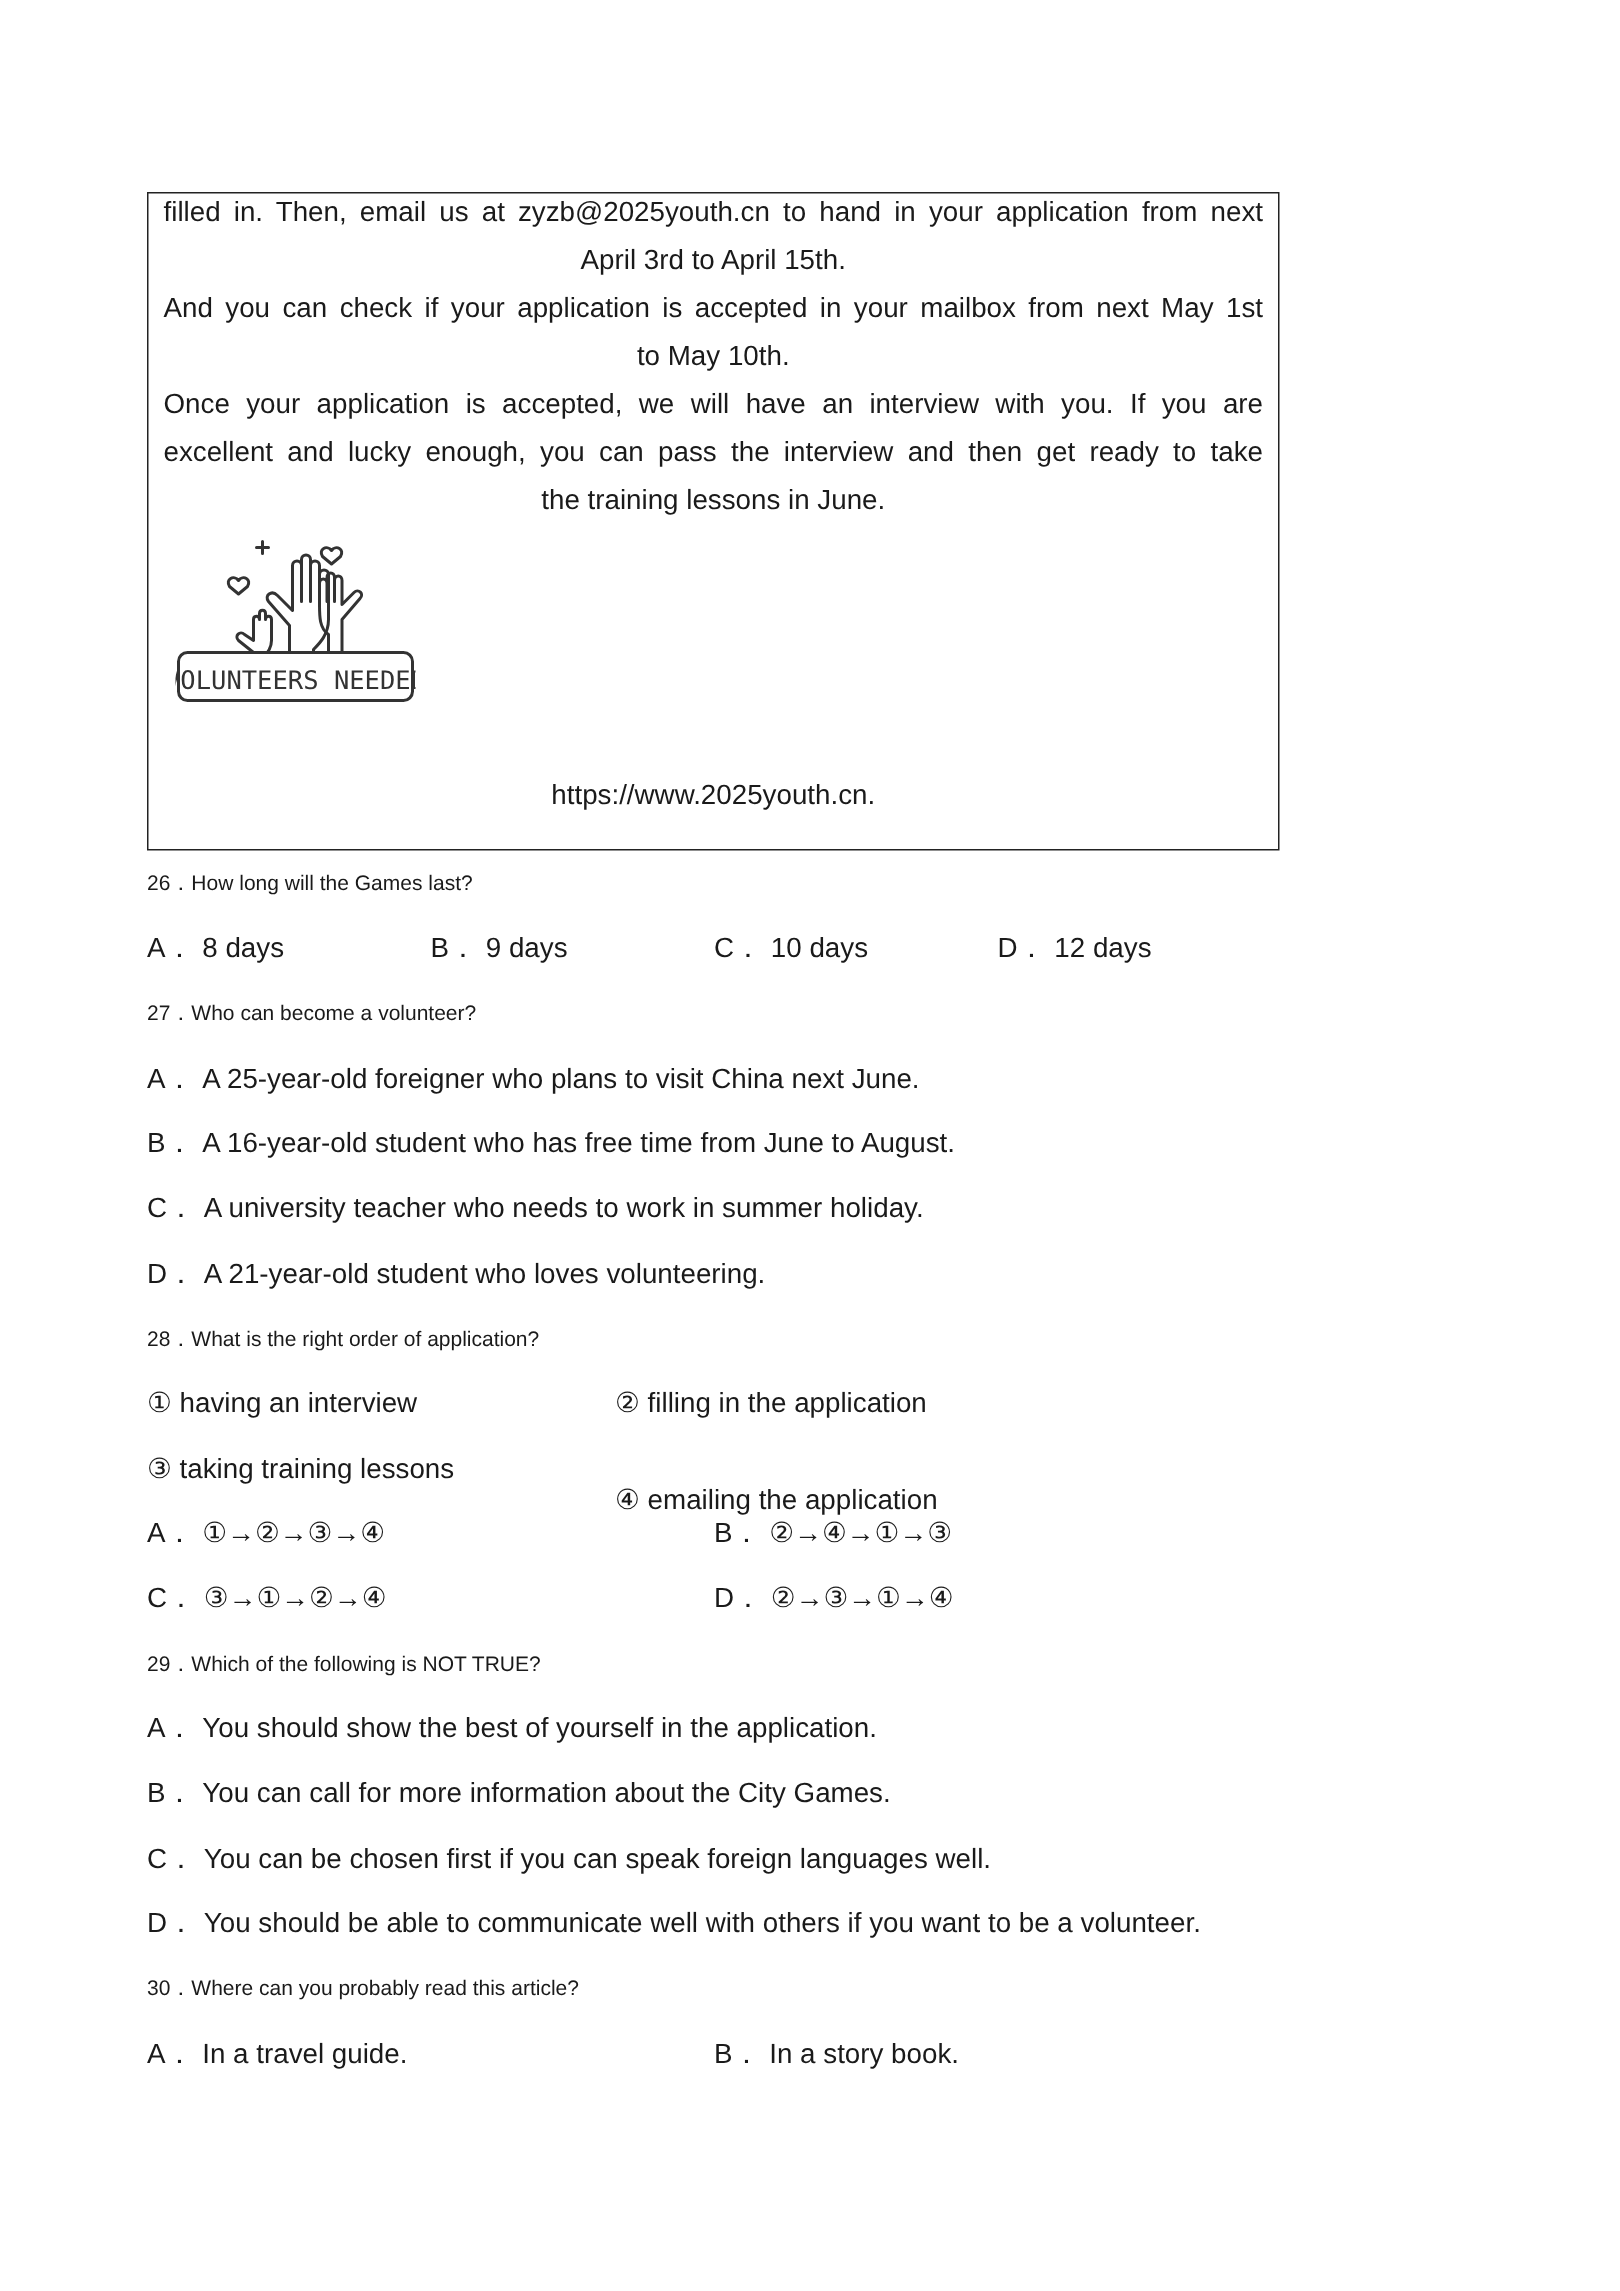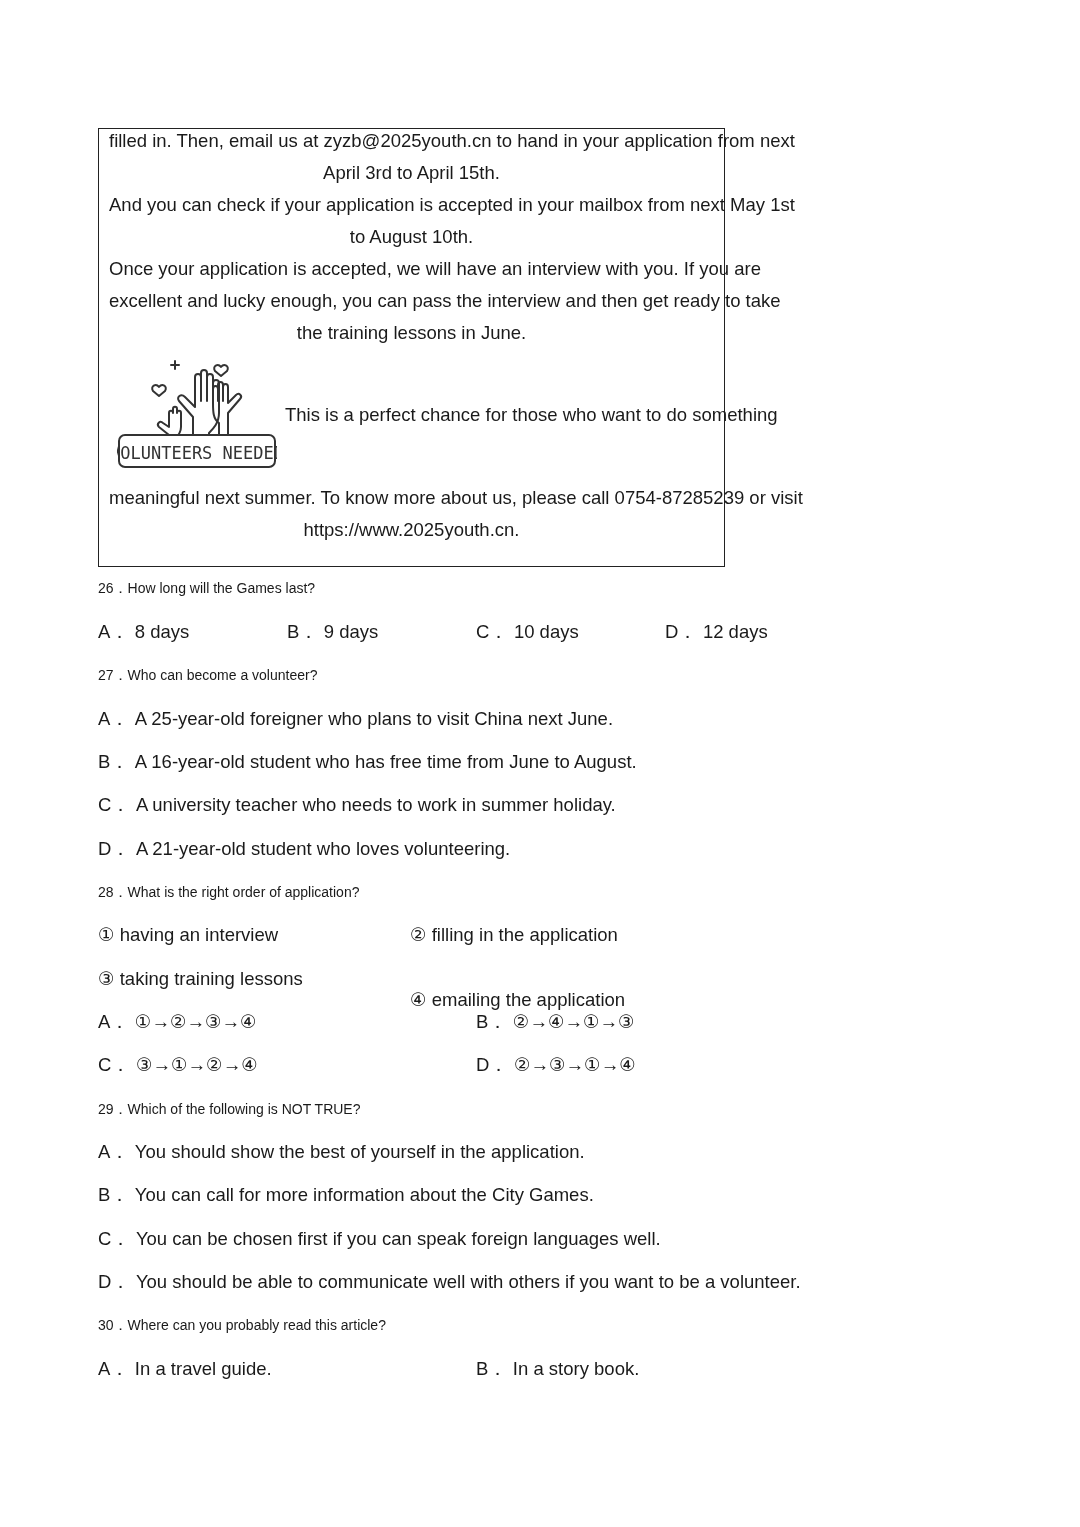--- a/index.html
+++ b/index.html
@@ -2,21 +2,21 @@
 <html><head>
 <meta charset="utf-8">
 <style>
   html, body { margin: 0; padding: 0; background: #ffffff; }
   body {
     width: 1080px; height: 1527px; position: relative; overflow: hidden;
     font-family: "Liberation Sans", "DejaVu Sans", sans-serif;
     color: #1a1a1a;
   }
   .passage-box {
-    position: absolute; left: 98px; top: 128px; width: 627px; height: 439px;
+    position: absolute; left: 98px; top: 128px; width: 755px; height: 439px;
     border: 1.5px solid #222; box-sizing: border-box;
   }
   .pline {
     position: absolute; left: 10px; right: 10px;
     font-size: 18.5px; line-height: 32px; white-space: nowrap; text-align: center;
   }
   .justify { text-align: justify; text-align-last: justify; }
   .logo {
     position: absolute; left: 18px; top: 230px; width: 160px; height: 112px;
   }
@@ -24,21 +24,21 @@
   .opt { position: absolute; font-size: 18.5px; line-height: 24px; white-space: nowrap; }
   .lbl { display: inline-block; margin-right: 6px; }
 </style>
 </head>
 <body>
 
 <div class="passage-box">
   <div class="pline justify" style="top:-4px">filled in. Then, email us at zyzb@2025youth.cn to hand in your application from next</div>
   <div class="pline" style="top:28px">April 3rd to April 15th.</div>
   <div class="pline justify" style="top:60px">And you can check if your application is accepted in your mailbox from next May 1st</div>
-  <div class="pline" style="top:92px">to August 10th.</div>
+  <div class="pline" style="top:92px">to May 10th.</div>
   <div class="pline justify" style="top:124px">Once your application is accepted, we will have an interview with you. If you are</div>
   <div class="pline justify" style="top:156px">excellent and lucky enough, you can pass the interview and then get ready to take</div>
   <div class="pline" style="top:188px">the training lessons in June.</div>
 
   <div class="logo">
     <svg width="160" height="112" viewBox="0 0 160 112" fill="none" stroke="#333" stroke-width="2" stroke-linecap="round" stroke-linejoin="round">
 
       <path d="M58 2 v8 M54 6 h8"></path>
 
       <path d="M42 28 c-3 -4 -9 -1 -6 4 l6 5 l6 -5 c3 -5 -3 -8 -6 -4z"></path>
@@ -47,23 +47,21 @@
       <path d="M76 92 v-34 l-14 -16 c-3 -4 2 -8 6 -4 l10 10 v-30 c0 -4 6 -4 6 0 v24 v-28 c0 -4 6 -4 6 0 v28 v-24 c0 -4 6 -4 6 0 v22 v-16 c0 -4 6 -4 6 0 v30 c0 10 -6 16 -10 20 v18"></path>
 
       <path d="M102 92 v-28 c-6 -4 -6 -12 -6 -20 v-14 c0 -4 5 -4 5 0 v12 v-16 c0 -4 5 -4 5 0 v16 v-14 c0 -4 5 -4 5 0 v16 l8 -8 c3 -3 7 1 4 4 l-12 14 v38"></path>
 
       <path d="M52 92 v-16 l-10 -8 c-3 -3 1 -7 4 -4 l6 4 v-14 c0 -3 4 -3 4 0 v-4 c0 -3 4 -3 4 0 v4 c0 -3 4 -3 4 0 v14 c0 6 -4 10 -6 12 v12"></path>
 
       <rect x="2" y="76" width="156" height="32" rx="6" fill="#fff"></rect>
       <text x="80" y="100" text-anchor="middle" font-family="DejaVu Sans Mono, monospace" font-size="17" fill="#333" stroke="none">VOLUNTEERS NEEDED</text>
     </svg>
   </div>
-  <div class="pline justify" style="left:186px; top:270px">This is a perfect chance for those who want to do something</div>
 
-  <div class="pline justify" style="top:353px">meaningful next summer. To know more about us, please call 0754-87285239 or visit</div>
   <div class="pline" style="top:385px">https://www.2025youth.cn.</div>
 </div>
 
 <div class="q" style="top:576px">
   <span>26．</span><span>How long will the Games last?</span>
 </div>
 <div class="opt" style="left:98px; top:620px"><span class="lbl">A．</span><span>8 days</span></div>
 <div class="opt" style="left:287px; top:620px"><span class="lbl">B．</span><span>9 days</span></div>
 <div class="opt" style="left:476px; top:620px"><span class="lbl">C．</span><span>10 days</span></div>
 <div class="opt" style="left:665px; top:620px"><span class="lbl">D．</span><span>12 days</span></div>

